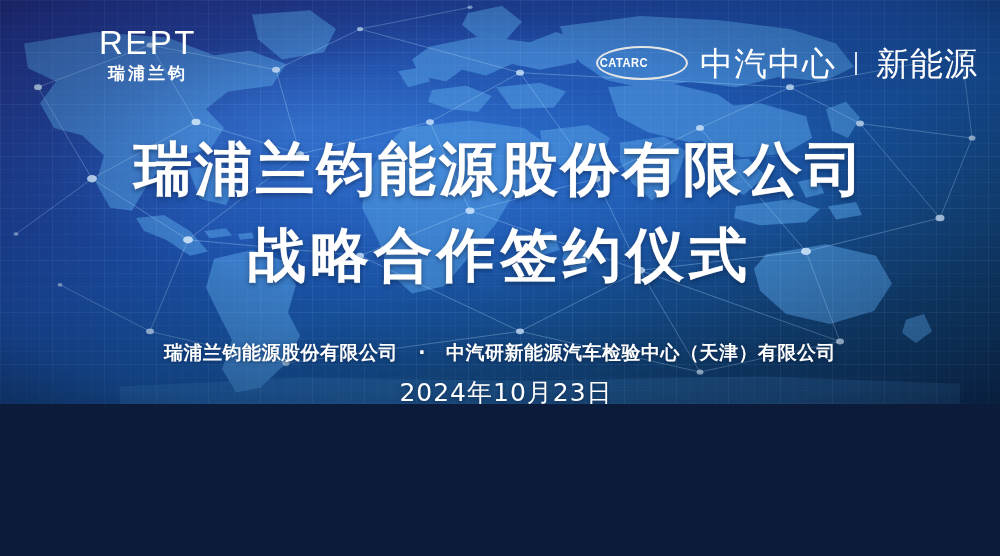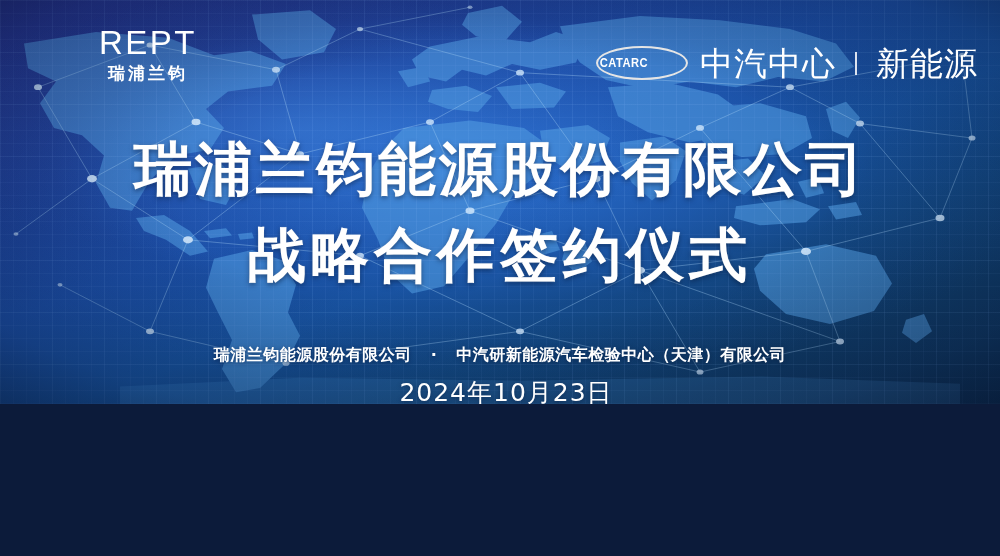--- a/index.html
+++ b/index.html
@@ -181,21 +181,21 @@
     text-shadow: 0 1px 4px rgba(5,25,60,0.55);
   }
 
   .partners {
     position: absolute;
     left: 0;
     right: 0;
     bottom: 38px;
     text-align: center;
     font-family: "DejaVu Sans", "Liberation Sans", sans-serif;
-    font-size: 16px;
+    font-size: 19px;
     font-weight: 700;
     color: #ffffff;
     letter-spacing: 0.5px;
     text-shadow: 0 1px 4px rgba(5,25,60,0.6);
     white-space: nowrap;
   }
   .partners .sep {
     display: inline-block;
     margin: 0 13px;
     font-weight: 700;

